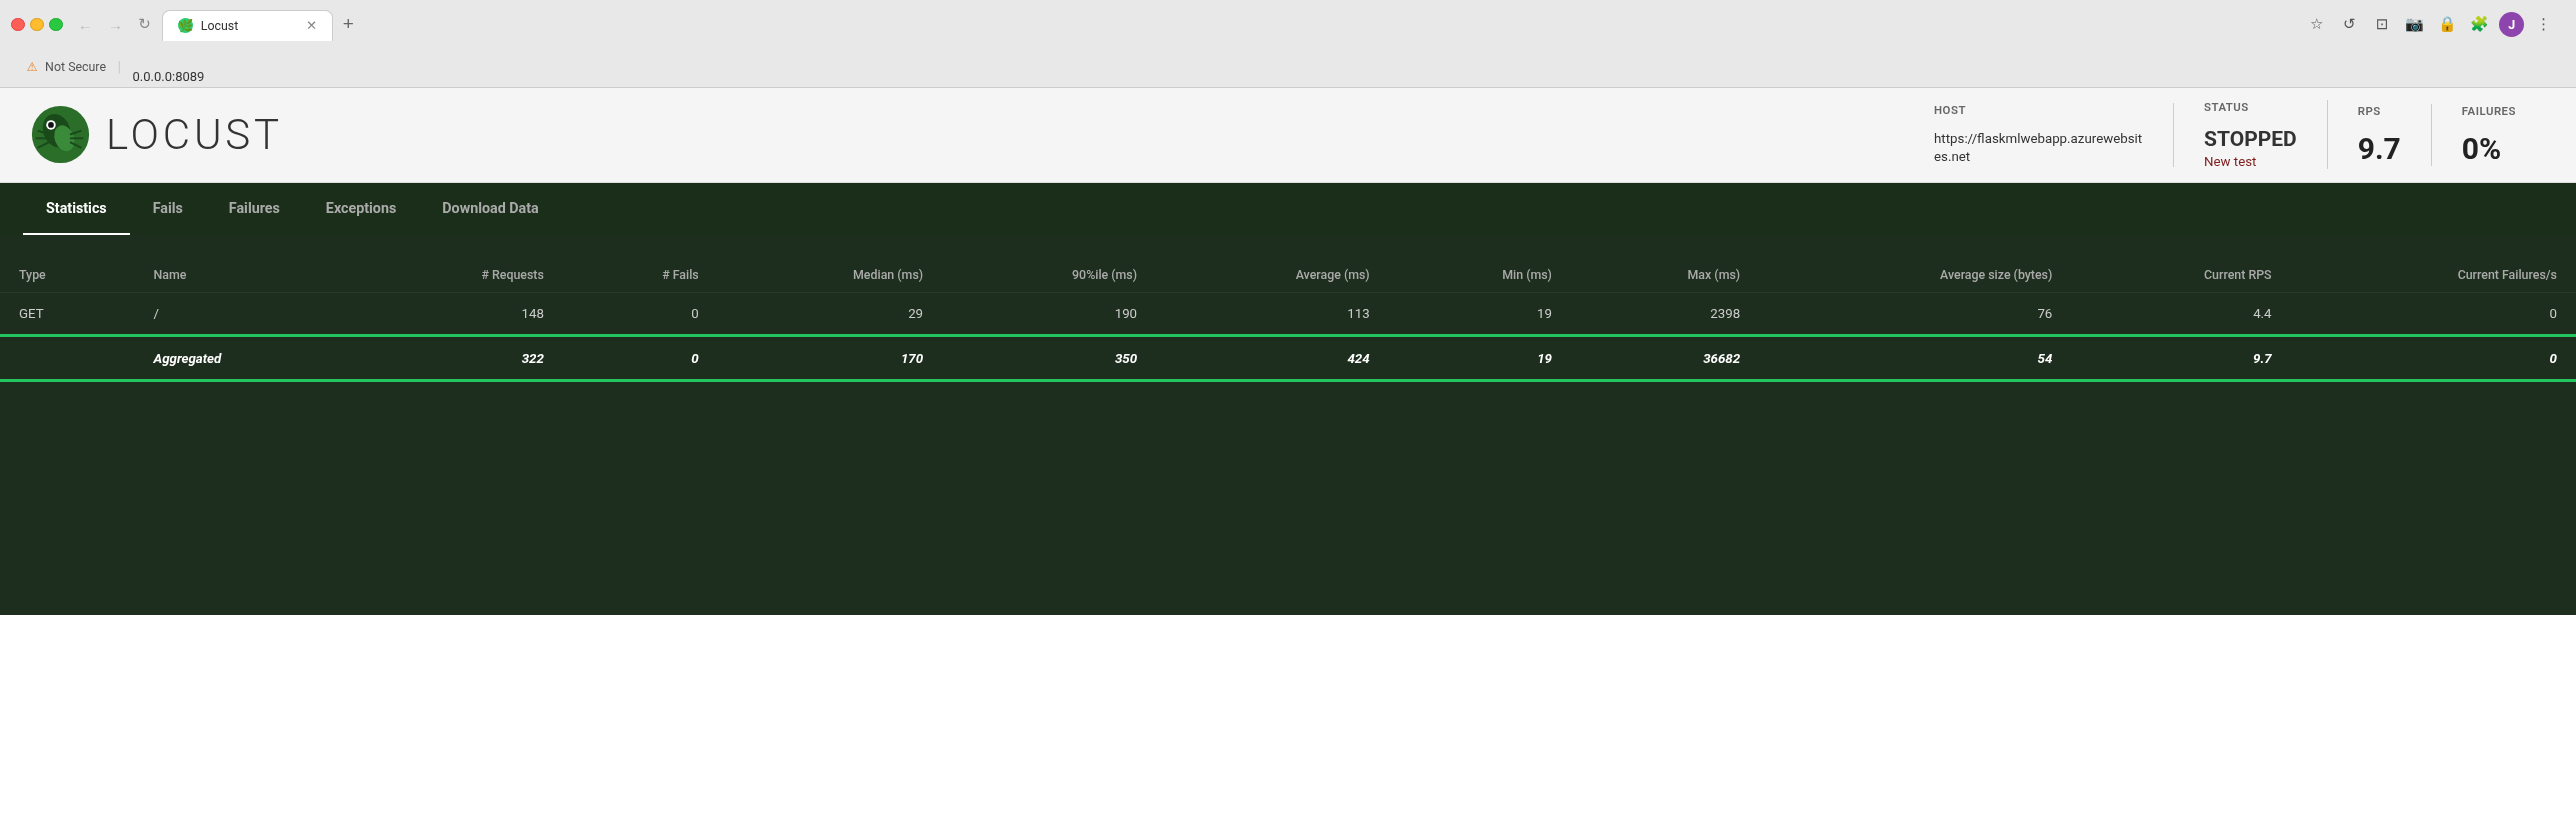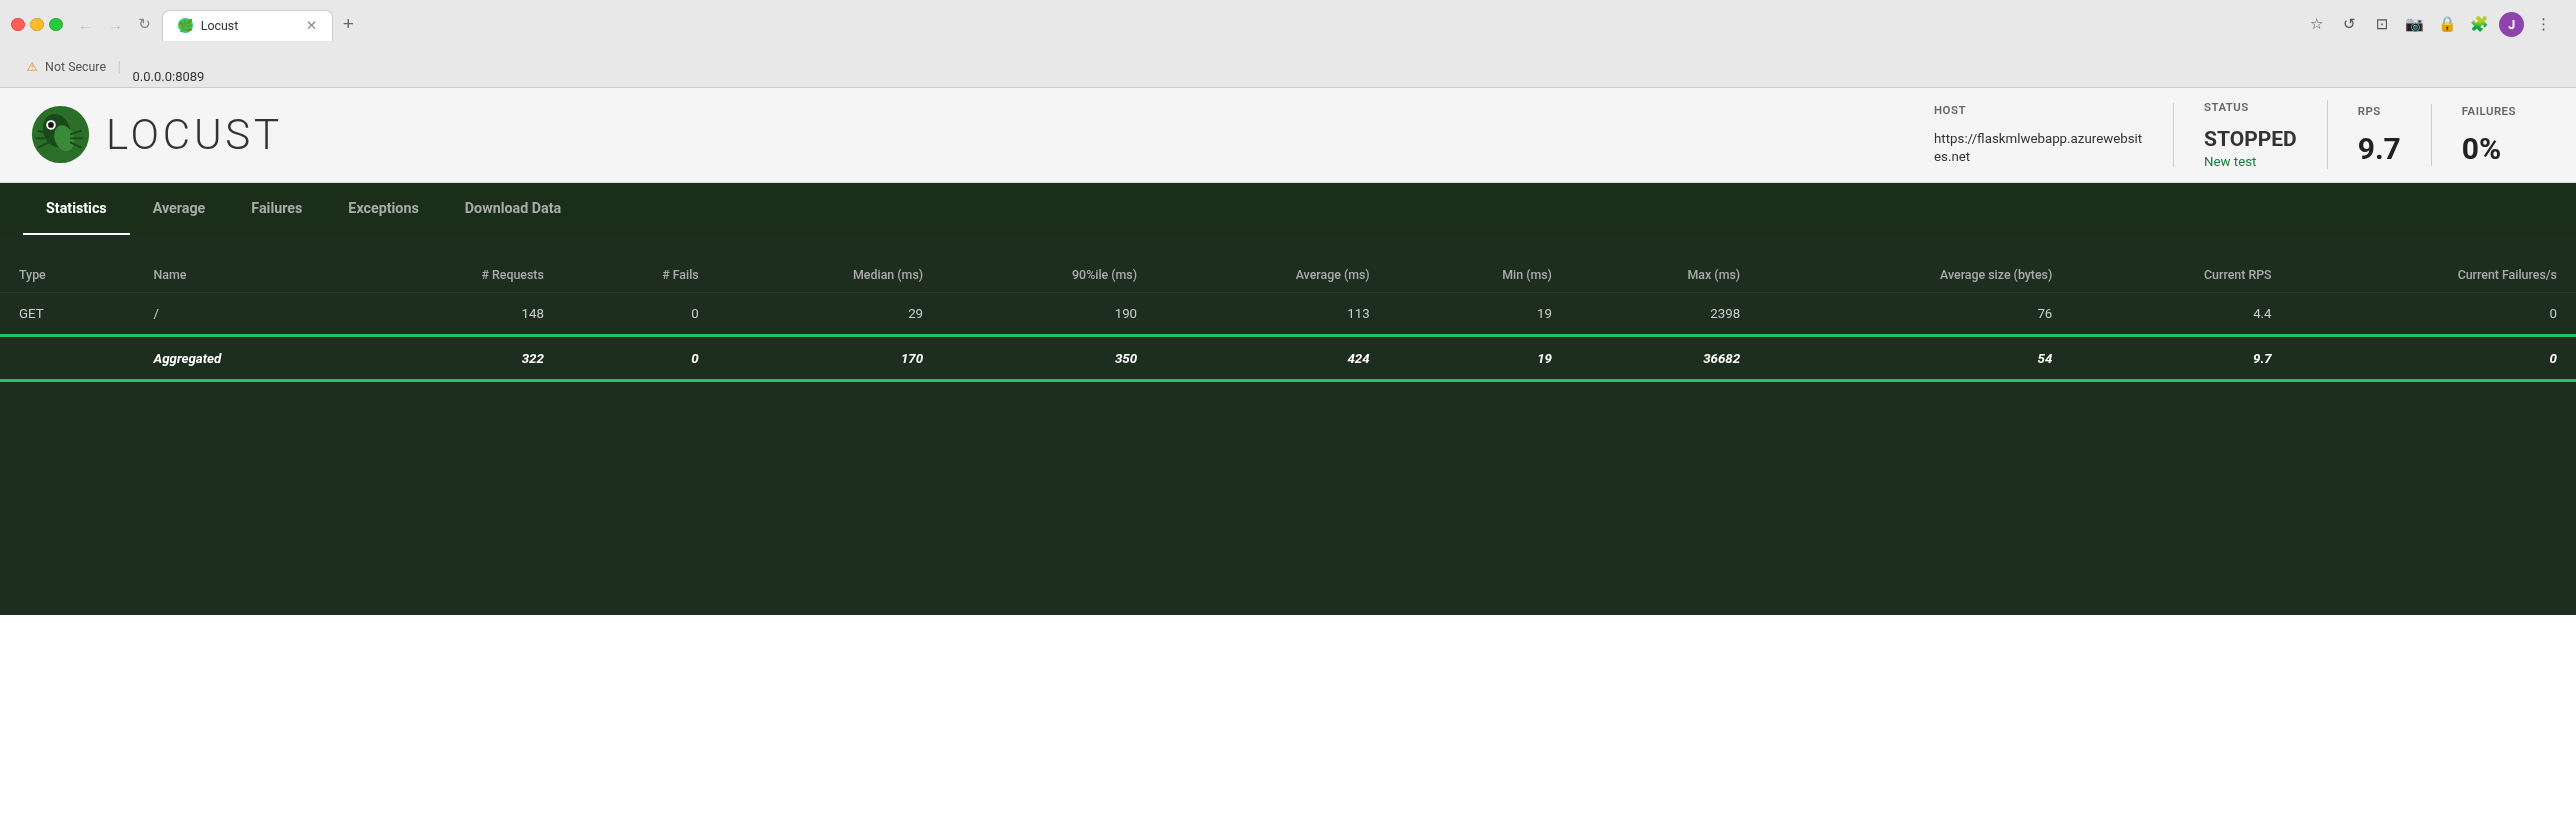--- a/index.html
+++ b/index.html
@@ -172,21 +172,21 @@
       font-size: 30px;
       font-weight: bold;
       color: #222;
     }
     .stat-value.stopped {
       font-size: 21px;
       font-weight: bold;
       color: #333;
     }
     .new-test-link {
-      color: #15803d;
+      color: #7f1d1d;
       font-size: 13.3px;
       cursor: pointer;
       text-decoration: none;
       display: block;
       margin-top: 3px;
     }
 
     
     .nav-tabs {
       background: #1a2e1a;
@@ -343,21 +343,21 @@
       </div>
       <div class="header-stat-block">
         <div class="stat-label">FAILURES</div>
         <div class="stat-value large">0%</div>
       </div>
     </div>
   </div>
 
   <div class="nav-tabs">
     <a class="nav-tab active">Statistics</a>
-    <a class="nav-tab">Average</a>
+    <a class="nav-tab">Fails</a>
     <a class="nav-tab">Failures</a>
     <a class="nav-tab">Exceptions</a>
     <a class="nav-tab">Download Data</a>
   </div>
 
   <div class="main-content">
     <table class="stats-table">
       <thead>
         <tr>
           <th>Type</th>

